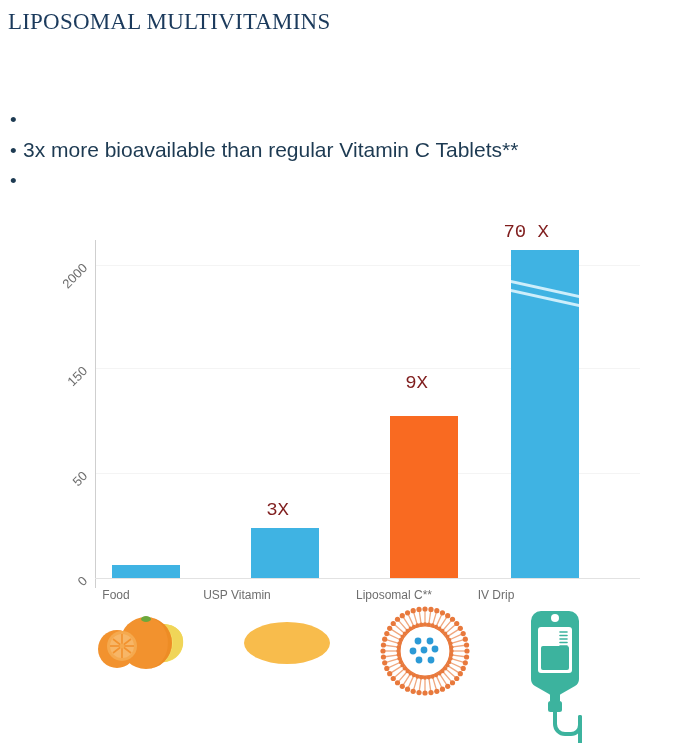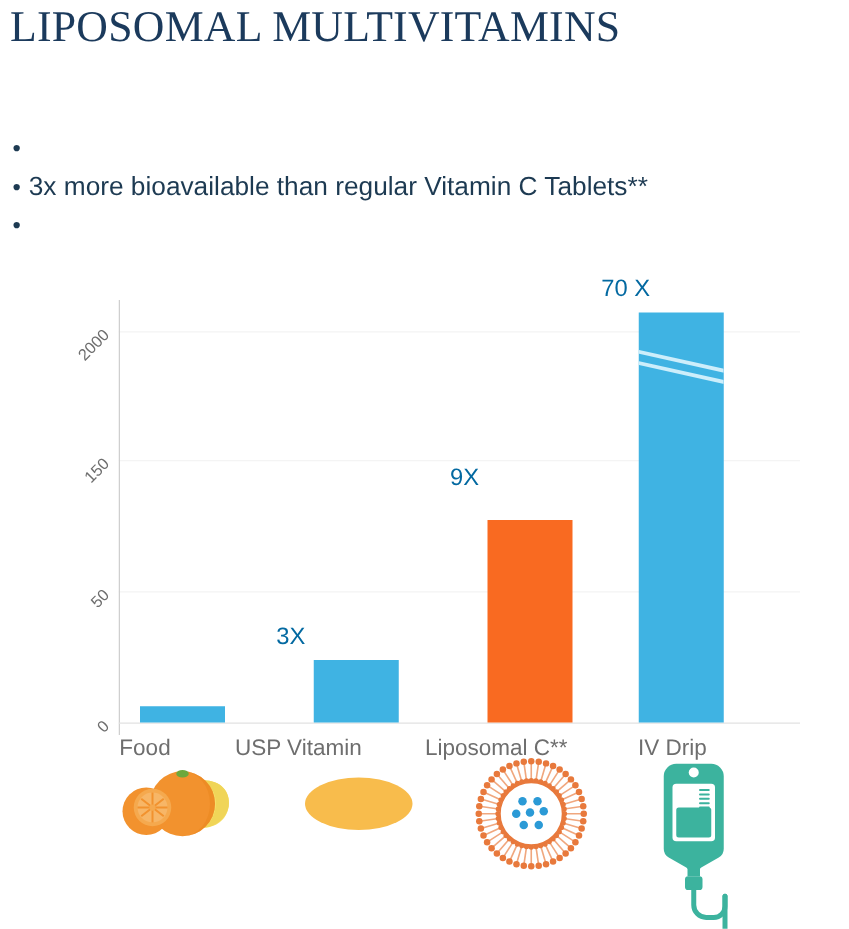--- a/index.html
+++ b/index.html
@@ -19,21 +19,21 @@
   
   #headline {
     position: absolute;
     left: 8px;
     top: 0px;
     width: 668px;
   }
   .headline-line {
     font-family: "Liberation Serif", serif;
     color: #1b3a5c;
-    font-size: 35px;
+    font-size: 23px;
     line-height: 44px;
     letter-spacing: 0.2px;
     white-space: nowrap;
   }
   .headline-line.l2 { letter-spacing: 0.1px; }
 
   
   #bullets {
     position: absolute;
     left: 10px;
@@ -109,29 +109,30 @@
   
   .bar {
     position: absolute;
     bottom: 0;
   }
   .bar.blue  { background: #3fb3e3; }
   .bar.orange{ background: #f96a21; }
 
   .bar-value {
     position: absolute;
-    color: #0369a1;
+    color: #7f1d1d;
     font-size: 19px;
-    text-align: left;
+    text-align: right;
     white-space: nowrap;
+    font-family: Liberation Mono, monospace;
   }
   .cat-label {
     position: absolute;
     color: #6e6e6e;
-    font-size: 18px;
+    font-size: 12px;
     text-align: center;
     white-space: nowrap;
   }
 
   
   .break-lines {
     position: absolute;
     left: 0; right: 0;
     top: 22px;
     height: 50px;
@@ -206,21 +207,21 @@
     </div>
   </div>
 
   <div class="bar-value" style="left:221px; top:289px; width:68px;">3X</div>
   <div class="bar-value" style="left:360px; top:162px; width:68px;">9X</div>
   <div class="bar-value" style="left:481px; top:11px; width:68px;">70 X</div>
 
   <div class="cat-label" style="left:82px; top:378px; width:68px;">Food</div>
   <div class="cat-label" style="left:188px; top:378px; width:98px;">USP Vitamin</div>
   <div class="cat-label" style="left:340px; top:378px; width:108px;">Liposomal C**</div>
-  <div class="cat-label" style="left:504px; top:378px; width:68px;">IV Drip</div>
+  <div class="cat-label" style="left:462px; top:378px; width:68px;">IV Drip</div>
 </div>
 
 <div id="icons">
 
   <div class="icon-slot" style="left:93px; width:100px;">
     <svg width="100" height="75" viewBox="0 0 100 75">
 
       <path d="M62 20 C80 16 92 26 90 40 C88 54 74 60 62 56 C52 53 50 40 52 32 C54 25 57 21 62 20 Z" fill="#f6e06a"></path>
       <path d="M62 20 C80 16 92 26 90 40 C88 50 80 56 71 57 C79 50 82 38 78 29 C75 23 69 20 62 20 Z" fill="#f0d558"></path>
 

